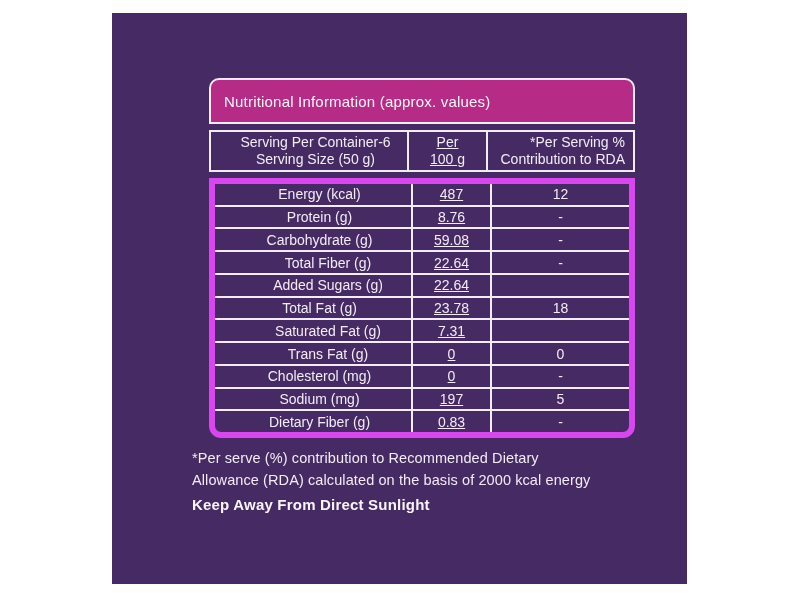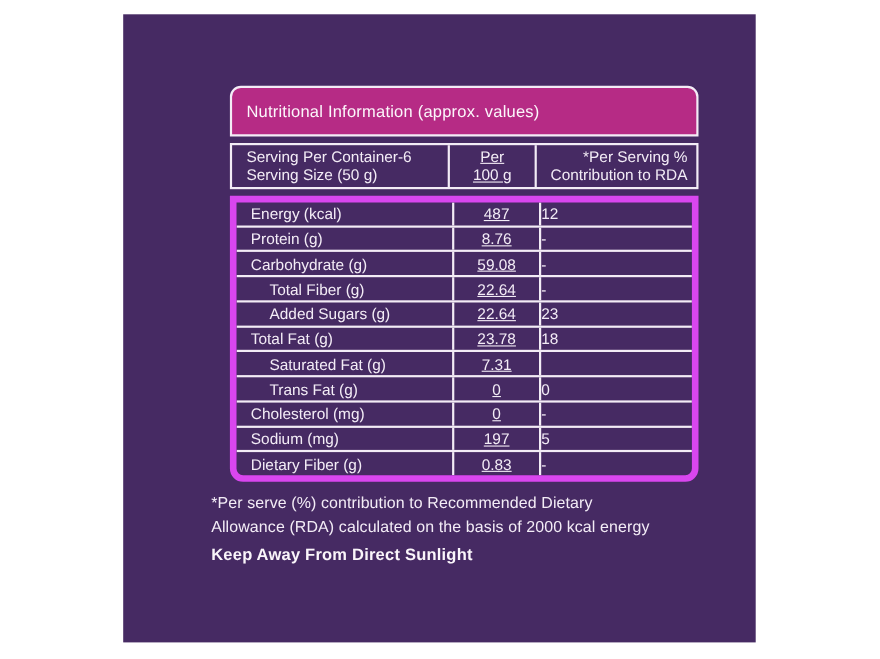--- a/index.html
+++ b/index.html
@@ -39,24 +39,24 @@
   }
   .head-row {
     height: 42px;
     border: 2px solid #f3ecf6;
     display: flex;
     margin-bottom: 6px;
     font-size: 14px; font-weight: 500;
     line-height: 17px;
   }
   .cell { display: flex; flex-direction: column; justify-content: center; }
-  .c1 { width: 196px; padding-left: 13px; }
+  .c1 { width: 196px; padding-left: 13px; text-align: center; }
   .c2 { width: 81px; text-align: center;
         border-left: 2px solid #f3ecf6; border-right: 2px solid #f3ecf6; text-decoration: underline; }
-  .c3 { flex: 1; text-align: left; }
+  .c3 { flex: 1; text-align: center; }
   .head-row .c3 { text-align: right; padding-right: 8px; }
   .data-table {
     height: 260px;
     border: 6px solid #d946ef;
     border-radius: 0 0 12px 12px;
     display: flex; flex-direction: column;
     overflow: hidden;
     font-size: 14px; font-weight: 500;
   }
   .row { display: flex; flex: 1; }
@@ -121,21 +121,20 @@
           <div class="cell c3">-</div>
         </div>
         <div class="row">
           <div class="cell c1 indent">Total Fiber (g)</div>
           <div class="cell c2">22.64</div>
           <div class="cell c3">-</div>
         </div>
         <div class="row">
           <div class="cell c1 indent">Added Sugars (g)</div>
           <div class="cell c2">22.64</div>
-          <div class="cell c3">23</div>
         </div>
         <div class="row">
           <div class="cell c1">Total Fat (g)</div>
           <div class="cell c2">23.78</div>
           <div class="cell c3">18</div>
         </div>
         <div class="row">
           <div class="cell c1 indent">Saturated Fat (g)</div>
           <div class="cell c2">7.31</div>
         </div>

